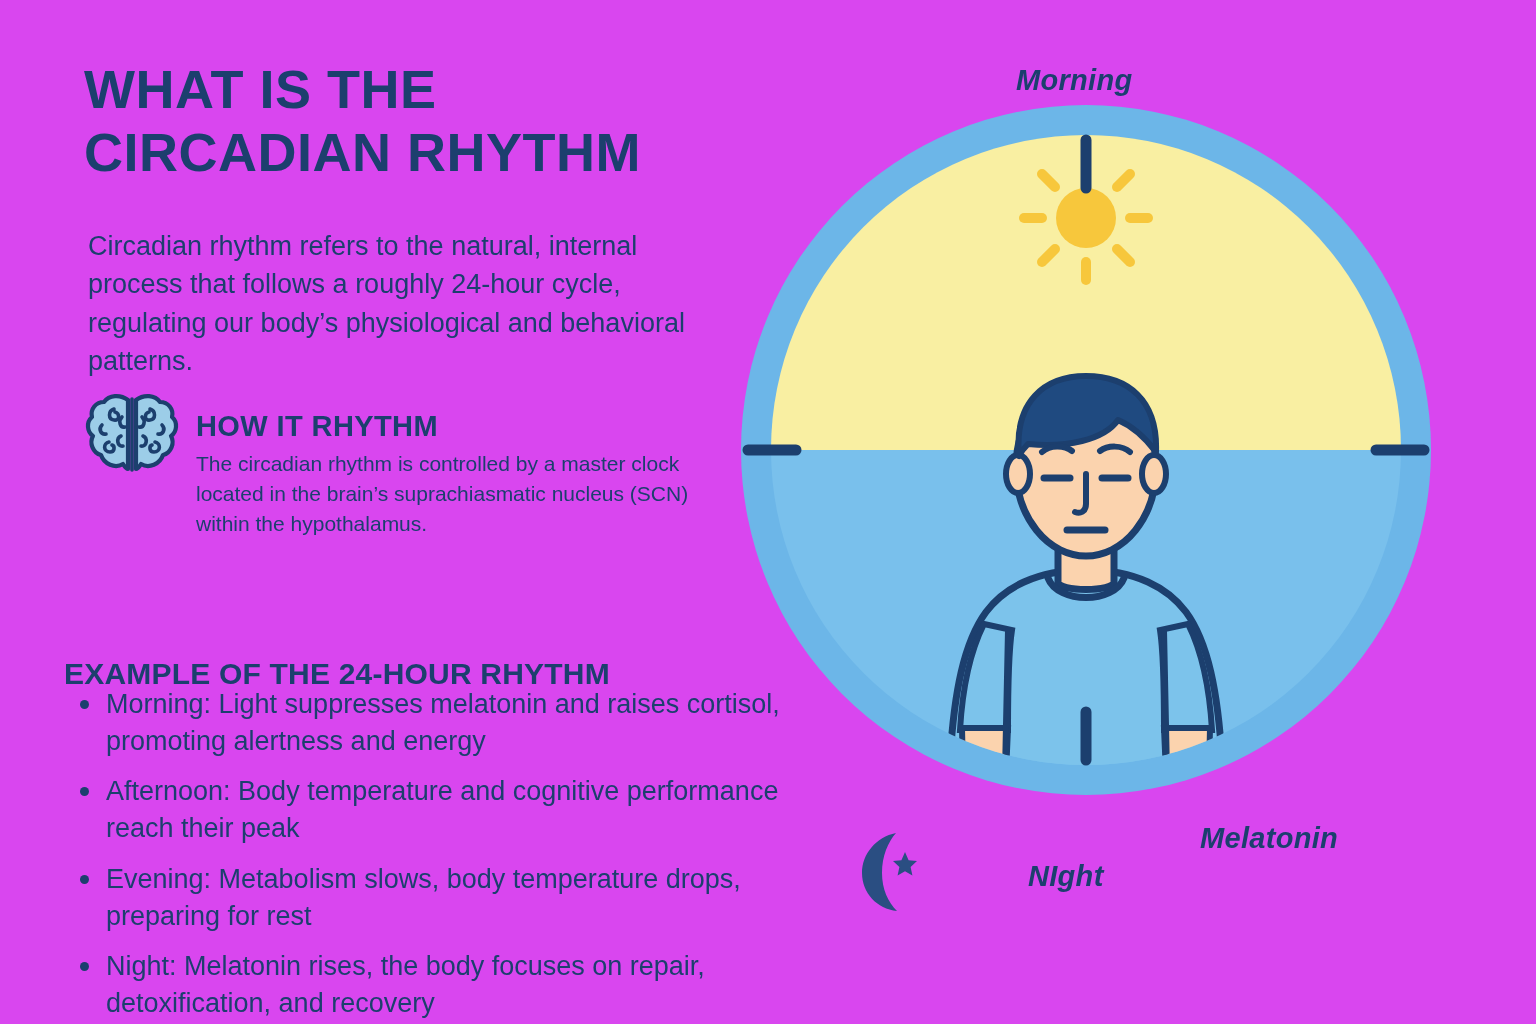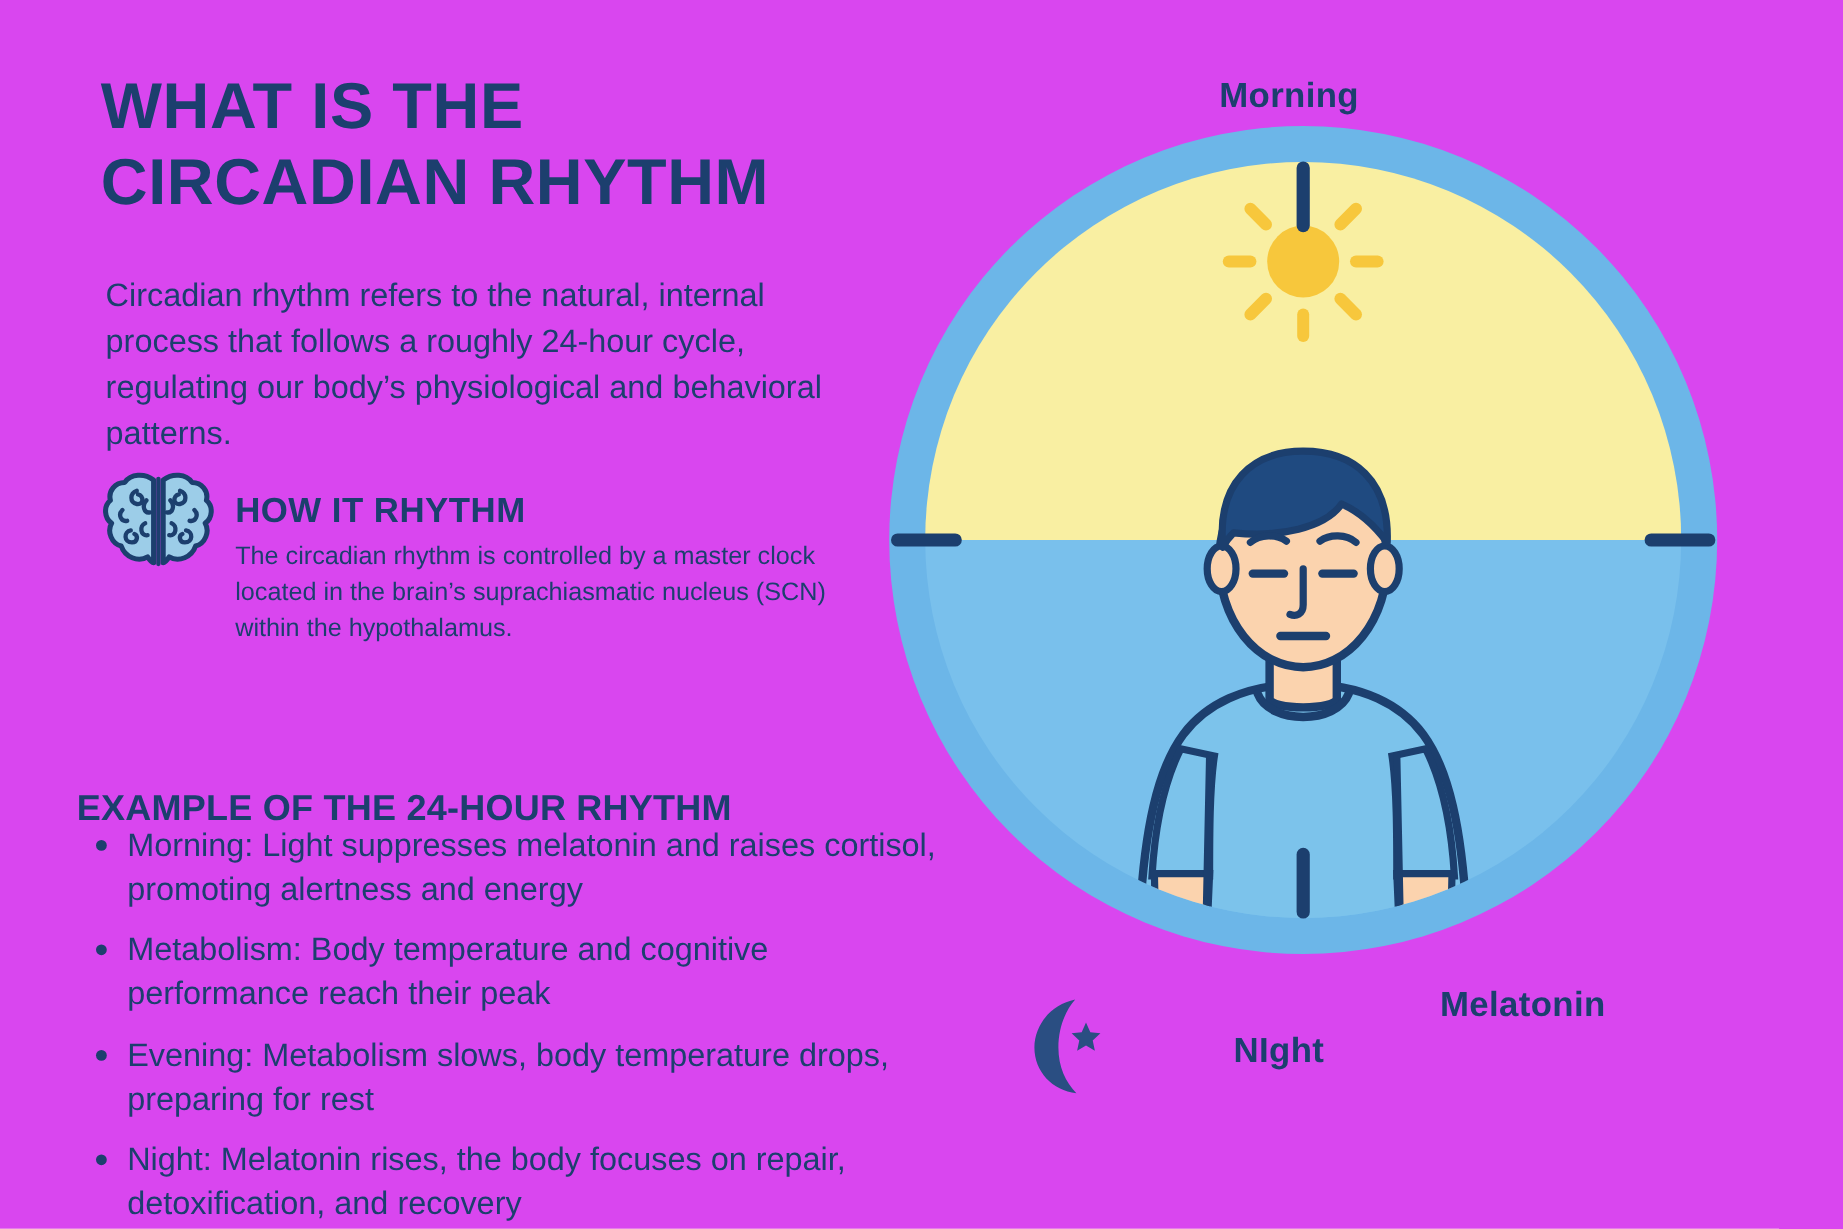--- a/index.html
+++ b/index.html
@@ -128,20 +128,21 @@
     margin-top: 20px;
   }
 
   
   #diagram {
     position: absolute;
     left: 736px;
     top: 0;
     width: 800px;
     height: 1024px;
+    font-style: italic;
   }
   #label-morning {
     position: absolute;
     left: 280px;
     top: 64px;
     color: #1C3F6E;
     font-size: 29px;
     font-weight: bold;
     letter-spacing: 0.3px;
   }
@@ -222,21 +223,21 @@
       <p id="how-body">The circadian rhythm is controlled by a master clock located in the brain’s suprachiasmatic nucleus (SCN) within the hypothalamus.</p>
     </div>
 
     <h2 id="example-heading">EXAMPLE OF THE 24-HOUR RHYTHM</h2>
 
     <ul id="rhythm-list">
       <li class="item">
         <span class="dot"></span><span class="term">Morning:</span><span> Light suppresses melatonin and raises cortisol, promoting alertness and energy</span>
       </li>
       <li class="item">
-        <span class="dot"></span><span class="term">Metabolism:</span><span> Body temperature and cognitive performance reach their peak</span>
+        <span class="dot"></span><span class="term">Afternoon:</span><span> Body temperature and cognitive performance reach their peak</span>
       </li>
       <li class="item">
         <span class="dot"></span><span class="term">Evening:</span><span> Metabolism slows, body temperature drops, preparing for rest</span>
       </li>
       <li class="item">
         <span class="dot"></span><span class="term">Night:</span><span> Melatonin rises, the body focuses on repair, detoxification, and recovery</span>
       </li>
     </ul>
   </div>
 

